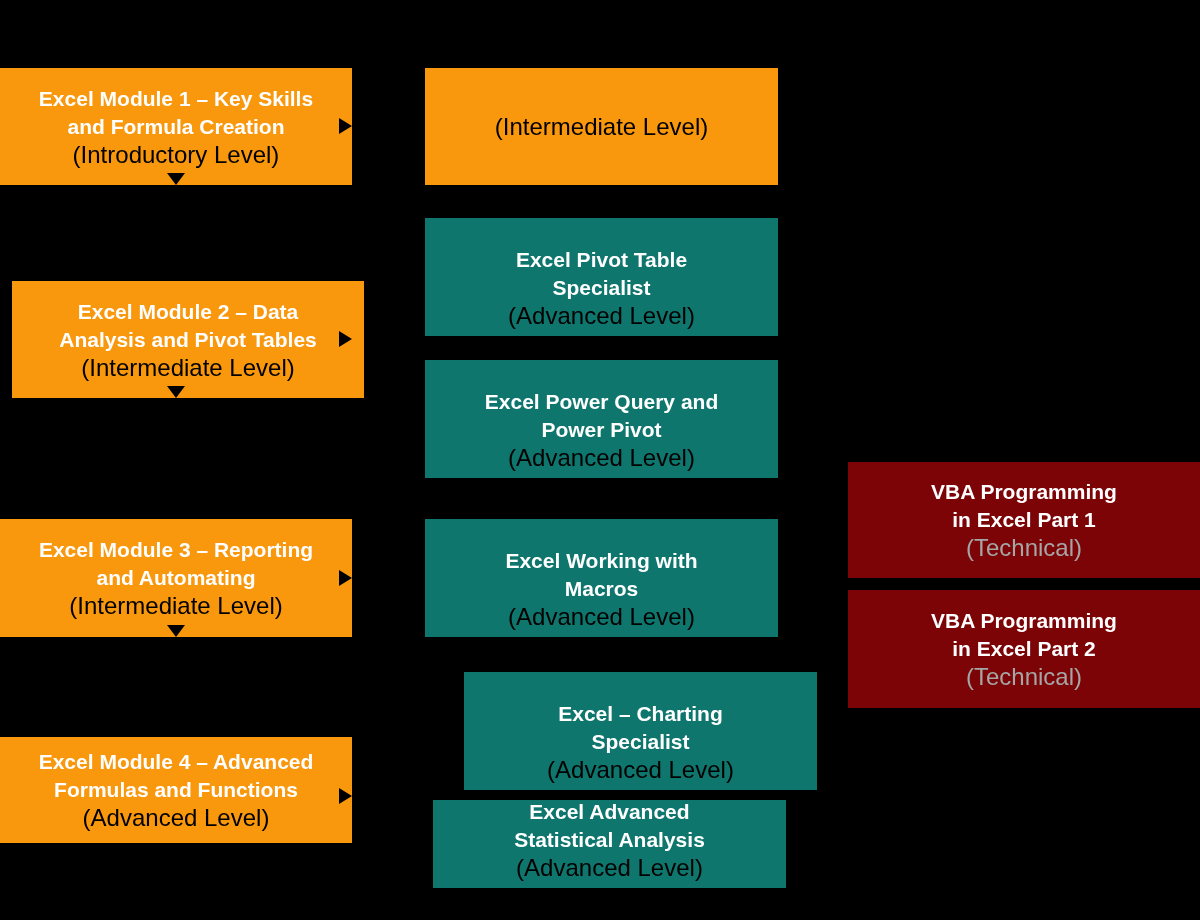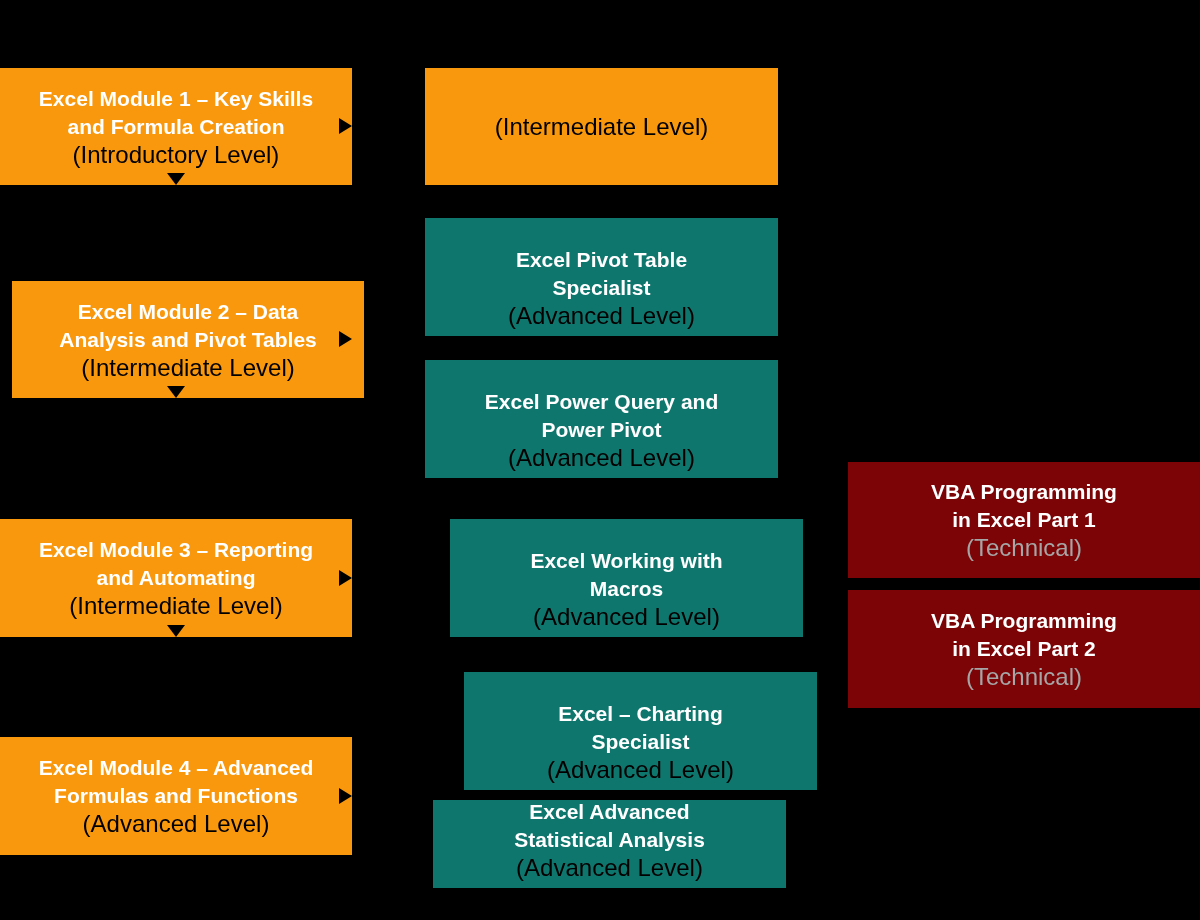--- a/index.html
+++ b/index.html
@@ -70,21 +70,21 @@
 Analysis and Pivot Tables</div>
     <div class="level">(Intermediate Level)</div>
   </div>
 
   <div class="box orange" style="left:0; top:519px; width:352px; height:118px;">
     <div class="title">Excel Module 3 – Reporting
 and Automating</div>
     <div class="level">(Intermediate Level)</div>
   </div>
 
-  <div class="box orange" style="left:0; top:737px; width:352px; height:118px;">
+  <div class="box orange" style="left:0; top:737px; width:352px; height:106px;">
     <div class="title">Excel Module 4 – Advanced
 Formulas and Functions</div>
     <div class="level">(Advanced Level)</div>
   </div>
 
   <div class="box orange" style="left:425px; top:68px; width:353px; height:117px;">
     <div class="level">(Intermediate Level)</div>
   </div>
 
   <div class="box dark-orange" style="left:425px; top:218px; width:353px; height:118px;">
@@ -92,21 +92,21 @@
 Specialist</div>
     <div class="level">(Advanced Level)</div>
   </div>
 
   <div class="box dark-orange" style="left:425px; top:348px; width:353px; height:118px;margin-top:12px;">
     <div class="title">Excel Power Query and
 Power Pivot</div>
     <div class="level">(Advanced Level)</div>
   </div>
 
-  <div class="box dark-orange" style="left:450px; top:519px; width:353px; height:118px;">
+  <div class="box dark-orange" style="left:425px; top:519px; width:353px; height:118px;">
     <div class="title">Excel Working with
 Macros</div>
     <div class="level">(Advanced Level)</div>
   </div>
 
   <div class="box dark-orange" style="left:425px; top:672px; width:353px; height:118px;margin-left:39px;">
     <div class="title">Excel – Charting
 Specialist</div>
     <div class="level">(Advanced Level)</div>
   </div>

